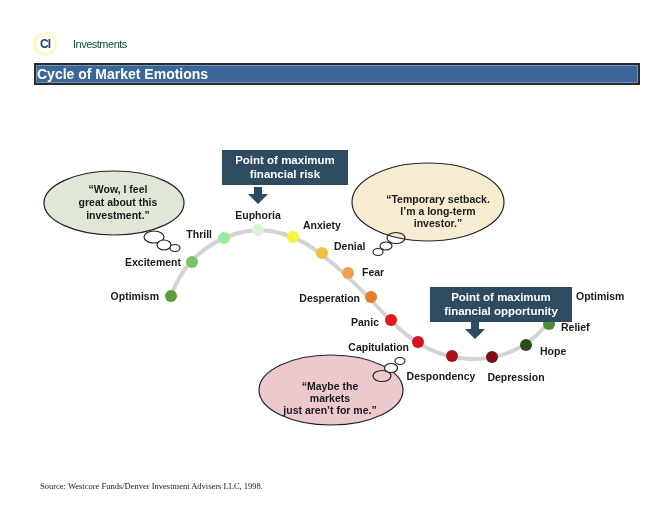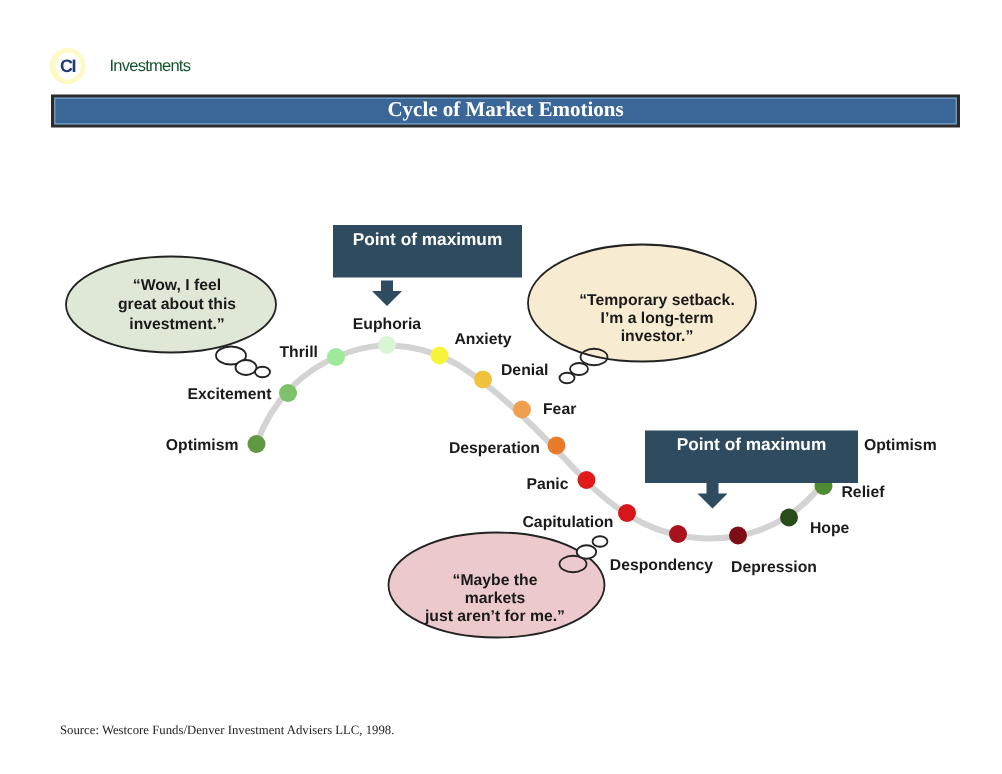--- a/index.html
+++ b/index.html
@@ -3,21 +3,21 @@
 <meta charset="utf-8">
 <style>
   html, body { margin:0; padding:0; background:#ffffff; }
   body { width:668px; height:516px; position:relative; overflow:hidden; font-family:"Liberation Sans", sans-serif; }
   .logo { position:absolute; left:33px; top:31px; height:26px; display:flex; align-items:center; }
   .logo-mark { width:24px; height:24px; border-radius:50%; background:#fef9c3; position:relative; }
   .logo-mark::after { content:""; position:absolute; left:4px; top:3px; width:17px; height:18px; border-radius:50%; background:#fff; }
   .logo-mark span { position:absolute; left:7px; top:5px; z-index:2; font-weight:bold; font-size:12px; color:#1f3b73; letter-spacing:-1px; }
   .logo-text { margin-left:16px; font-size:11px; color:#14532d; letter-spacing:-0.5px; }
   .title-bar { position:absolute; left:34px; top:63px; width:606px; height:22px; background:#2b2b2b; padding:2px; box-sizing:border-box; }
-  .title-inner { width:100%; height:100%; background:#3a6797; border:1px solid #6e93bd; box-sizing:border-box; color:#fff; font-weight:bold; font-size:14px; text-align:center; line-height:16px;font-family:Liberation Serif, serif; }
+  .title-inner { width:100%; height:100%; background:#3a6797; border:1px solid #6e93bd; box-sizing:border-box; color:#fff; font-weight:bold; font-size:14px; line-height:16px; }
   svg { position:absolute; left:0; top:0; }
   .lbl { font-family:"Liberation Sans", sans-serif; font-weight:bold; font-size:10.5px; fill:#1a1a1a; }
   .bubble-text { font-family:"Liberation Sans", sans-serif; font-weight:bold; font-size:10.5px; fill:#1a1a1a; }
   .callout { position:absolute; background:#2f4b60; color:#fff; font-weight:bold; font-size:11.5px; text-align:center; line-height:14px; padding:3px 0; box-sizing:border-box;margin-left:28px; }
   .source { position:absolute; left:40px; top:481px; font-size:8.5px; color:#222;font-family:Liberation Serif, serif; }
 </style>
 </head>
 <body>
 
 <div class="logo">
@@ -97,18 +97,20 @@
       <text x="540" y="355" text-anchor="start" class="lbl">Hope</text>
       <circle cx="549" cy="324" r="6" fill="#4f8b33"></circle>
       <text x="561" y="331" text-anchor="start" class="lbl">Relief</text>
       <circle cx="563" cy="296" r="6" fill="#6ea752"></circle>
       <text x="576" y="300" text-anchor="start" class="lbl">Optimism</text>
     </g>
 </svg>
 
 <div class="callout" style="left:194px; top:150px; width:126px; height:35px;">
   <div>Point of maximum</div>
+  <div>financial risk</div>
 </div>
 <div class="callout" style="left:402px; top:287px; width:142px; height:35px;">
   <div>Point of maximum</div>
+  <div>financial opportunity</div>
 </div>
 
 <div class="source">Source: Westcore Funds/Denver Investment Advisers LLC, 1998.</div>
 
 </body></html>

